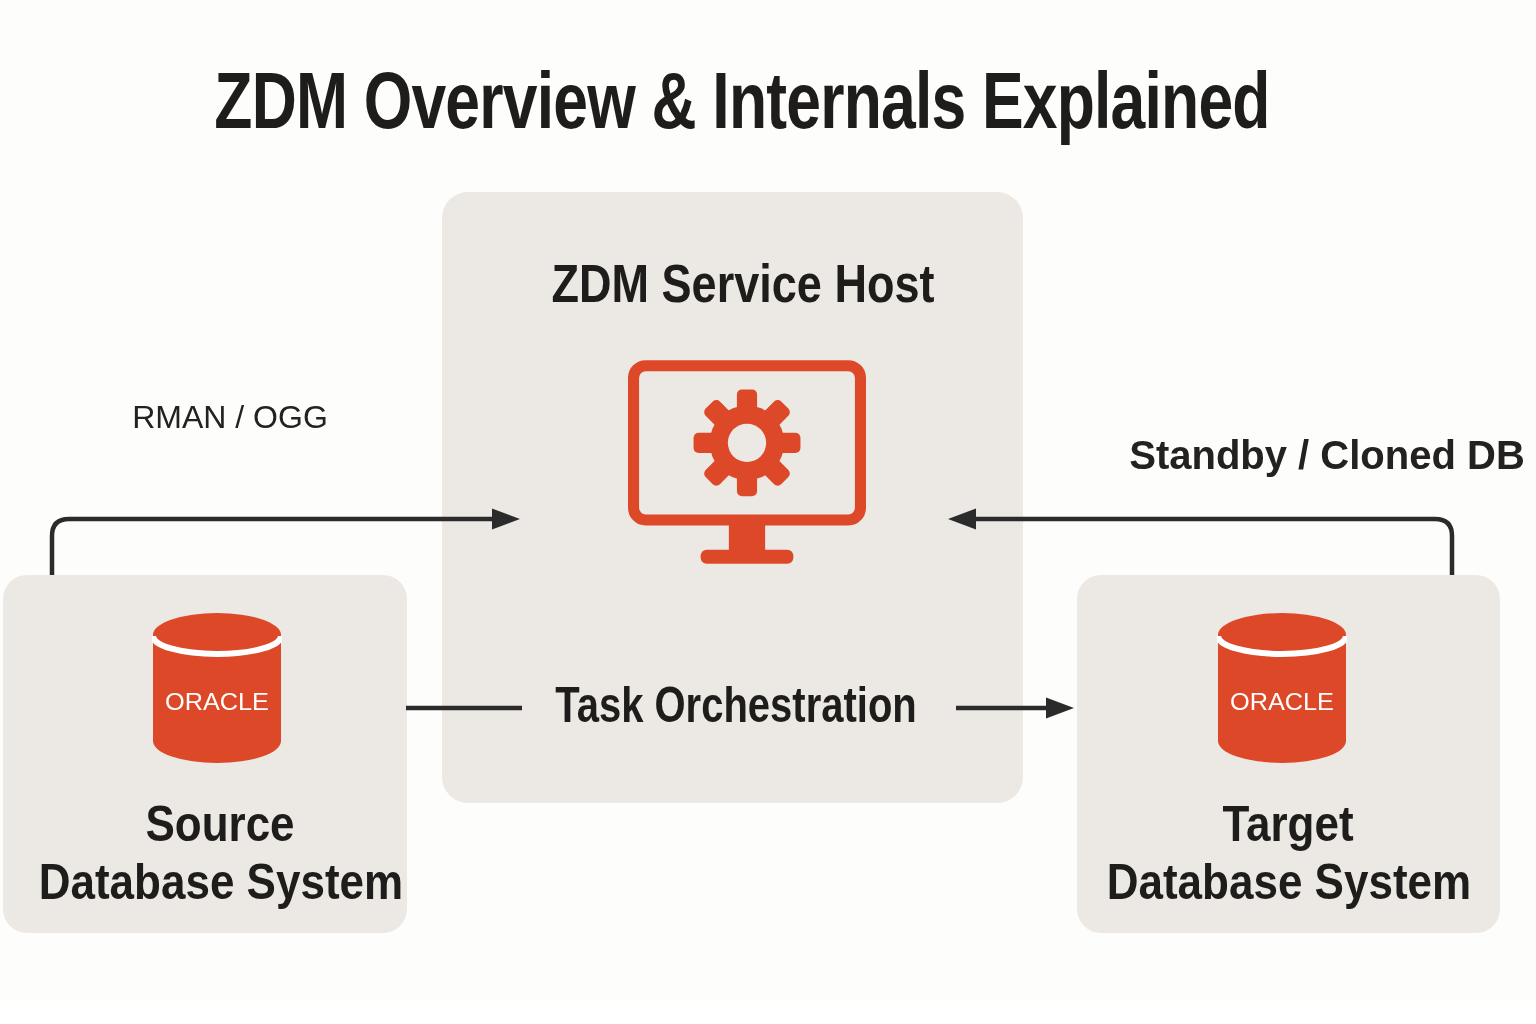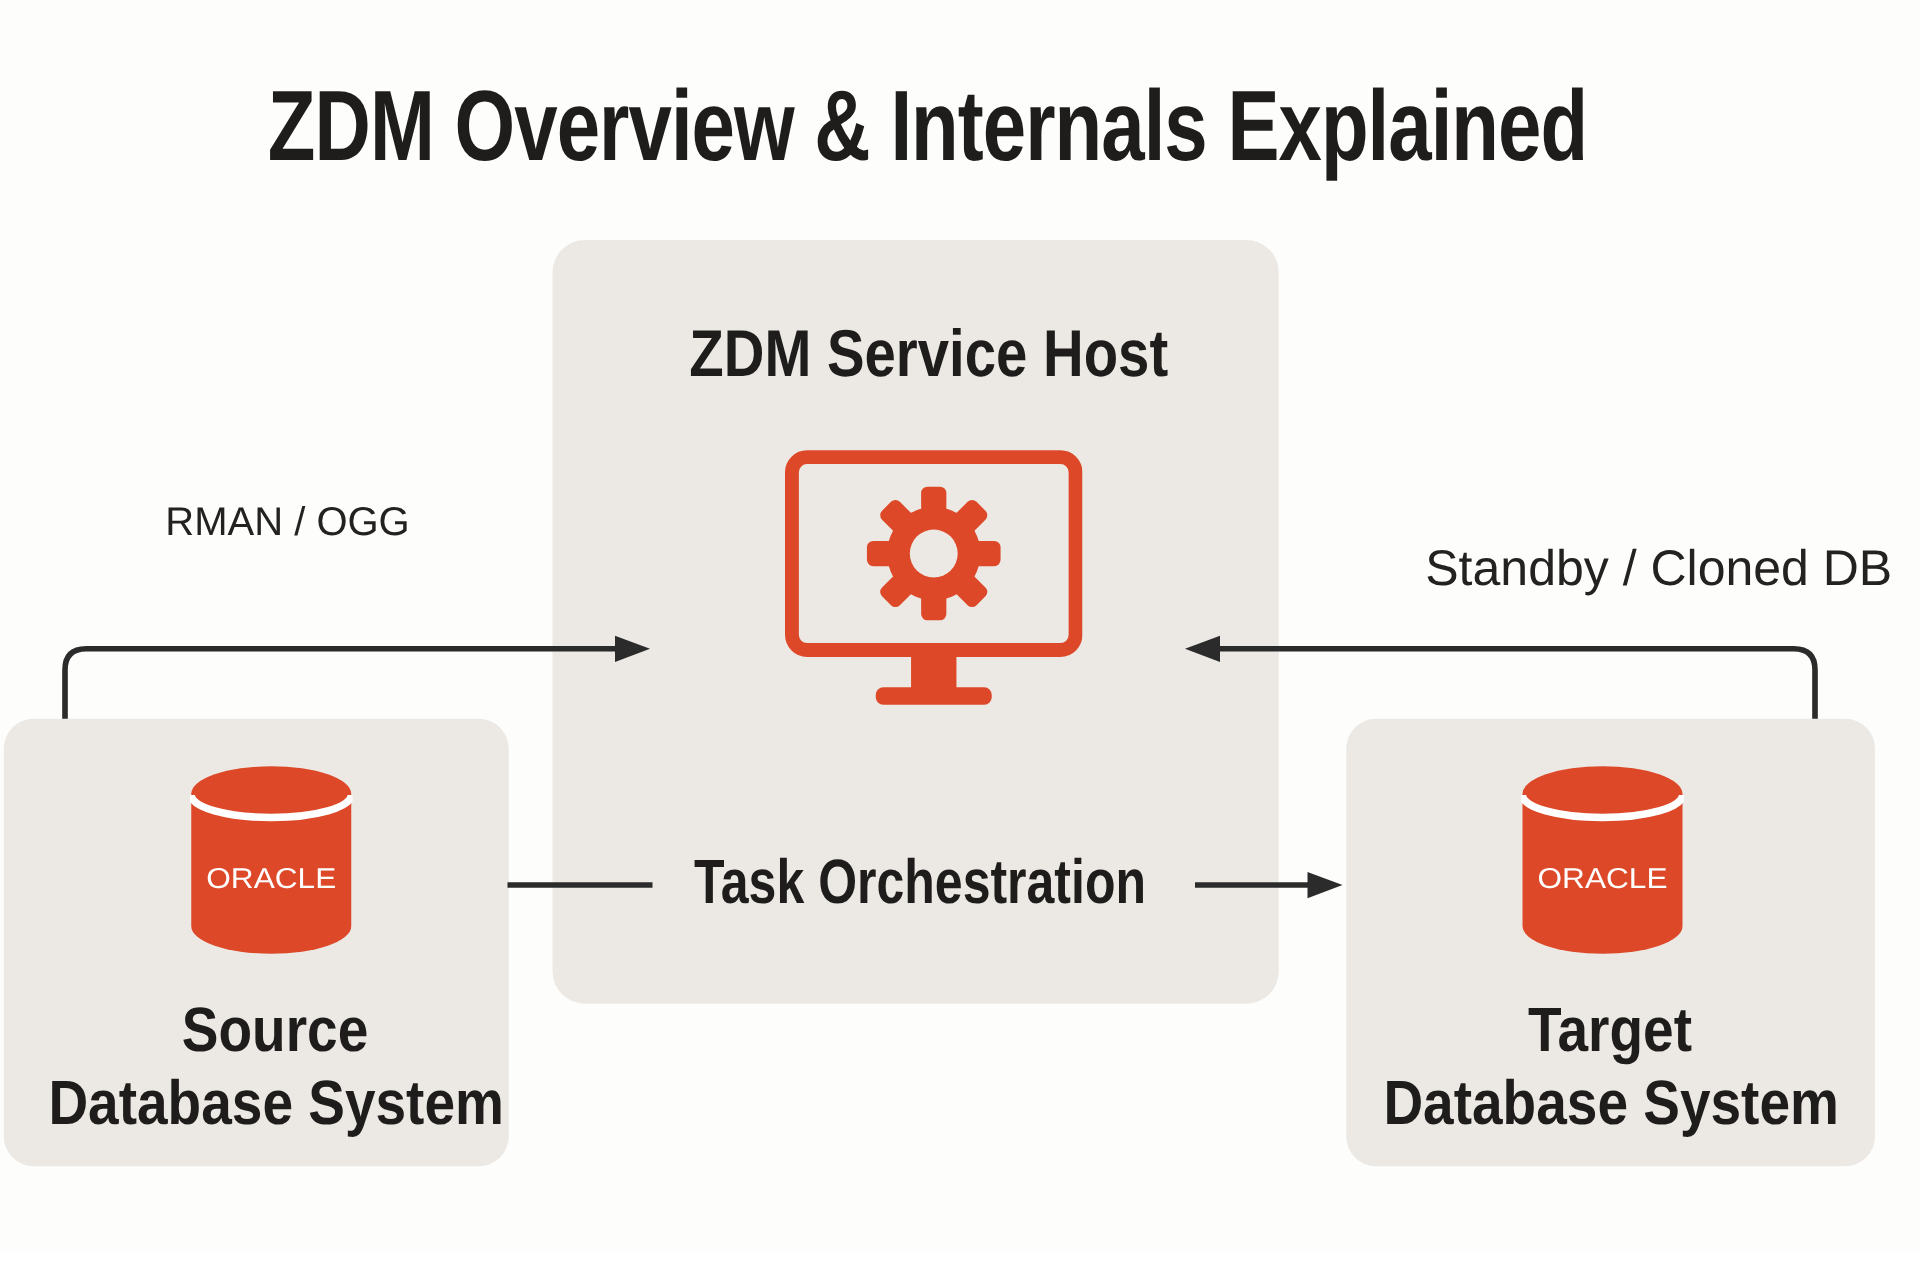--- a/index.html
+++ b/index.html
@@ -48,21 +48,21 @@
     font-size:50px;font-weight:700;line-height:50px;
     transform:scaleX(0.80);transform-origin:50% 50%;
   }
   .rman-label{
     left:30px;top:391px;width:400px;
     font-size:32px;font-weight:400;line-height:52px;
     color:#242220;
   }
   .standby-label{
     left:1127px;top:429px;width:400px;
-    font-size:40px;font-weight:400;line-height:52px;
+    font-size:40px;font-weight:700;line-height:52px;
     color:#242220;
   }
   .source-label{
     left:14px;top:795px;width:412px;
     font-size:50px;font-weight:700;line-height:58px;
     transform:scaleX(0.88);transform-origin:50% 50%;
   }
   .target-label{
     left:1082px;top:795px;width:412px;
     font-size:50px;font-weight:700;line-height:58px;

